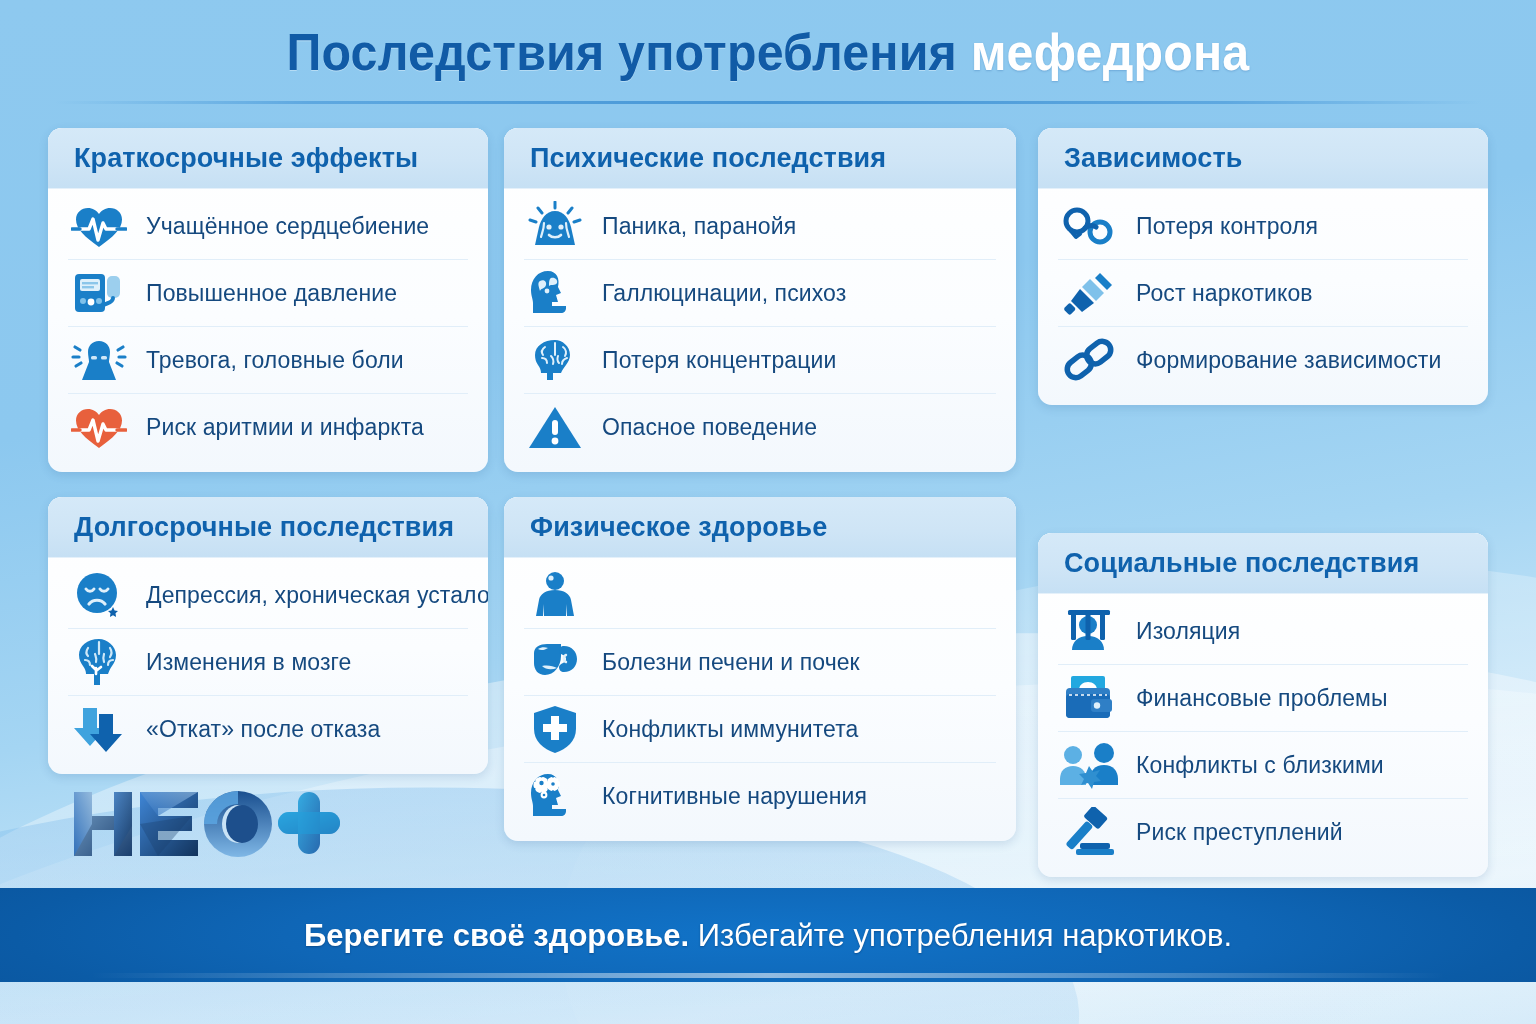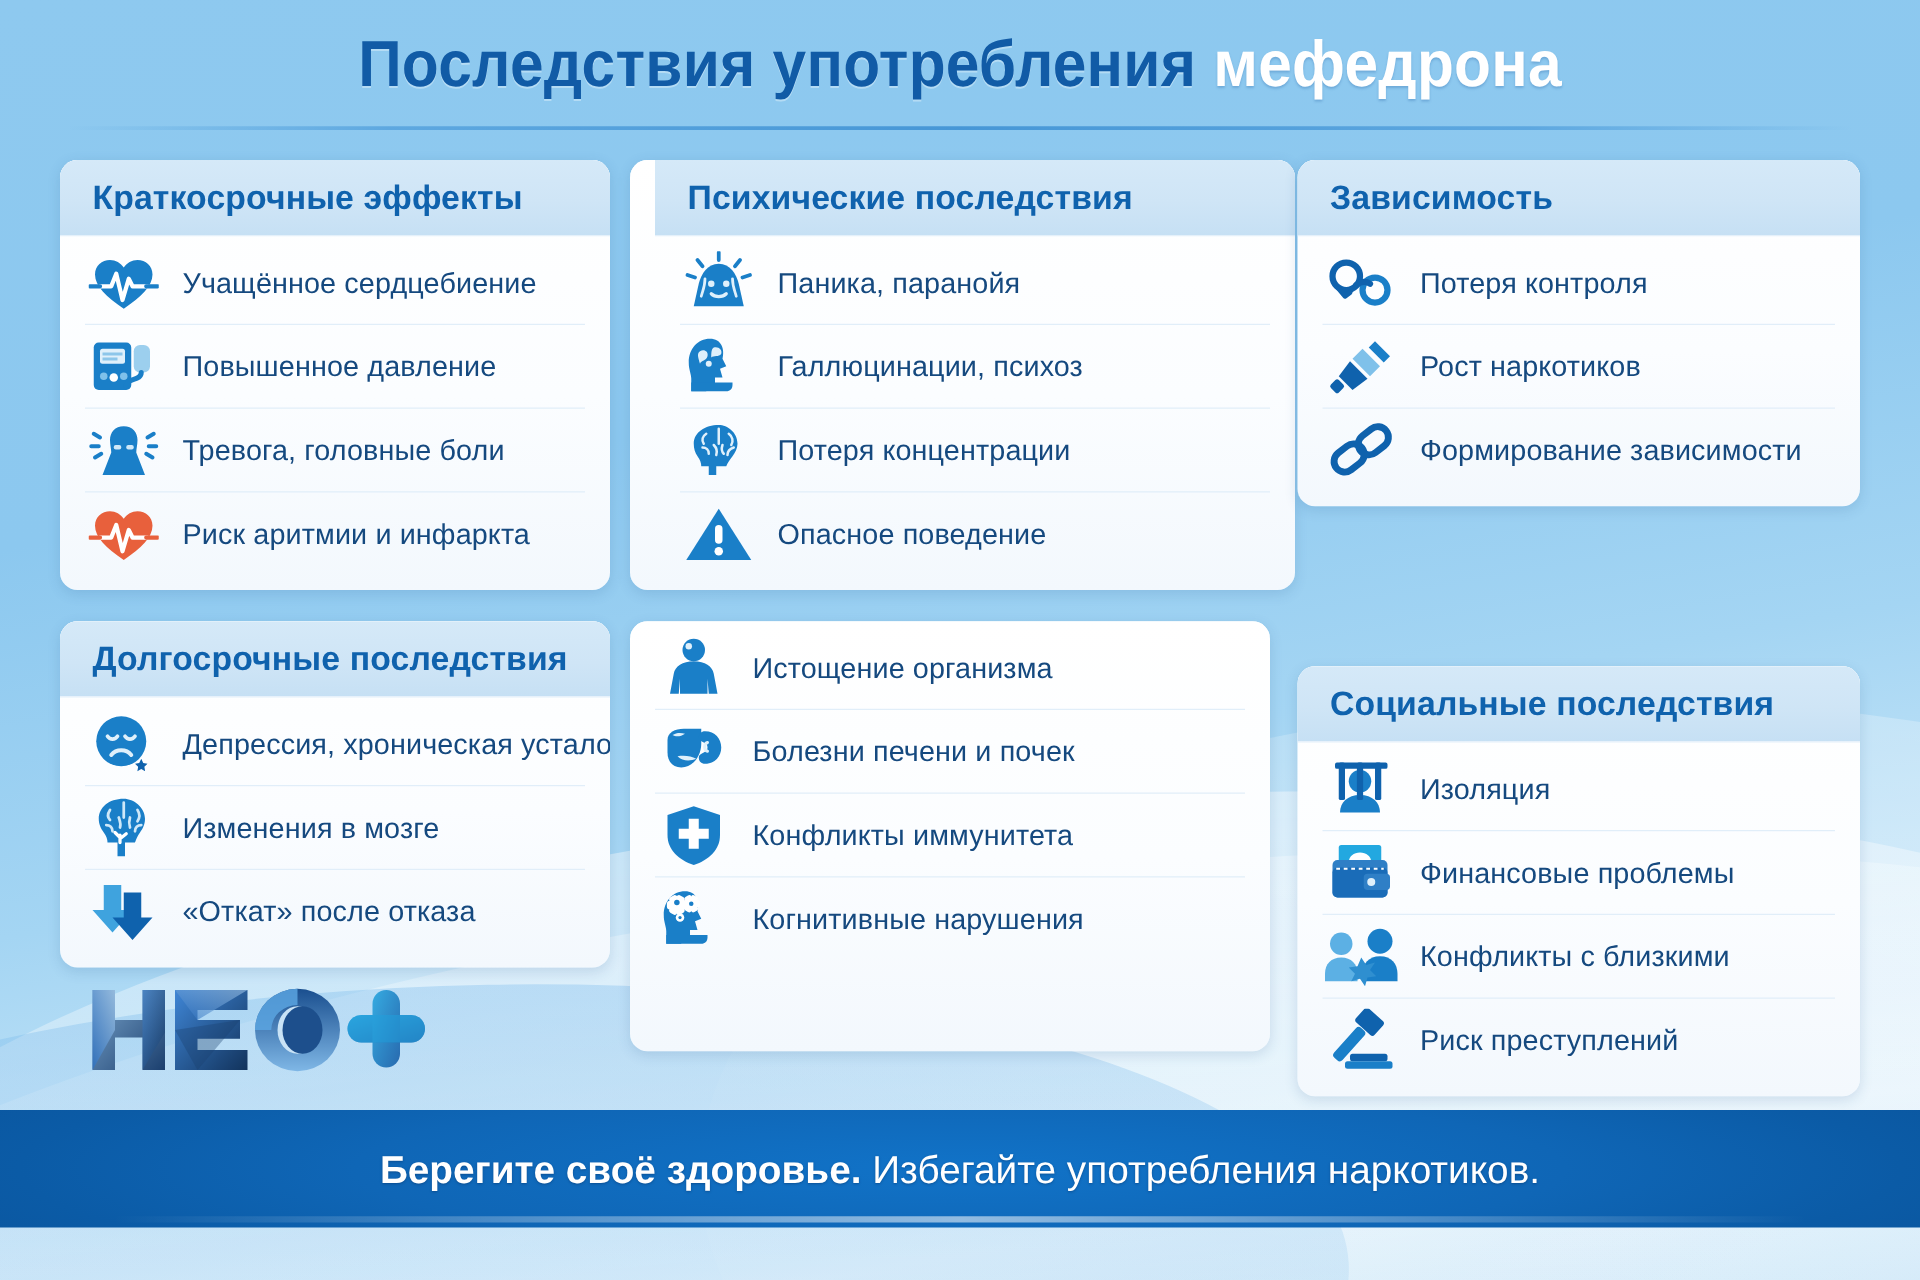--- a/index.html
+++ b/index.html
@@ -66,21 +66,21 @@
   .row:last-child{border-bottom:none;}
   .row .ic{width:62px;min-width:62px;height:56px;display:flex;align-items:center;justify-content:center;}
   .row .lbl{
     font-size:23px;color:#15497f;white-space:nowrap;
     font-family:"Liberation Sans Narrow","Liberation Sans",sans-serif;
     letter-spacing:.1px;
   }
 
   
   #c1{left:48px;  top:128px; width:440px; height:344px;}
-  #c2{left:504px; top:128px; width:512px; height:344px;padding-left:20px;}
+  #c2{left:504px; top:128px; width:512px; height:344px;}
   #c3{left:1038px;top:128px; width:450px; height:277px;}
   #c4{left:48px;  top:497px; width:440px; height:277px;}
   #c5{left:504px; top:497px; width:512px; height:344px;}
   #c6{left:1038px;top:497px; width:450px; height:344px;margin-top:36px;}
 
   
   #logo{position:absolute;left:66px;top:786px;width:280px;height:74px;}
 
   
   #footerband{
@@ -316,31 +316,33 @@
             <path fill="#0f62ad" d="M28 10h14v20h9L35 48 19 30h9z"></path>
           </svg>
         </span>
         <span class="lbl">«Откат» после отказа</span>
       </div>
 
     </div>
   </div>
 
   <div class="card" id="c5">
+    <div class="card-head">
+      <h2>Физическое здоровье</h2>
+    </div>
     <div class="card-body">
 
       <div class="row">
         <span class="ic">
           <svg width="56" height="50" viewBox="0 0 56 50">
             <circle cx="28" cy="11" r="9" fill="#1a7fc8"></circle>
             <circle cx="24" cy="8" r="2.6" fill="#dff0fb"></circle>
             <path fill="#1a7fc8" d="M28 20c-9 0-15 4-16 10l-3 16h7l1-12v12h22V34l1 12h7l-3-16c-1-6-7-10-16-10z"></path>
           </svg>
         </span>
-        <span class="lbl">Истощение организма</span>
       </div>
 
       <div class="row">
         <span class="ic">
           <svg width="58" height="50" viewBox="0 0 58 50">
             <path fill="#1a7fc8" d="M8 16c0-6 6-9 13-9h14v12c0 10-7 19-16 19-7 0-11-5-11-12z"></path>
             <path fill="#dff0fb" d="M12 12c3-2 7-2 10-1-3 2-7 3-10 1z"></path>
             <path fill="#dff0fb" d="M16 29c6-1 11 0 15 2-5 2-11 2-15-2z"></path>
             <path fill="#1a7fc8" d="M38 9c8 0 13 6 13 13s-5 13-13 13c-3 0-5-2-5-5 0-2 2-3 4-4 2-1 3-2 3-4s-1-3-3-4c-2-1-4-2-4-4 0-3 2-5 5-5z"></path>
             <path fill="none" stroke="#dff0fb" stroke-width="2.4" stroke-linecap="round" d="M40 18c-3 1-3 6 0 7"></path>

